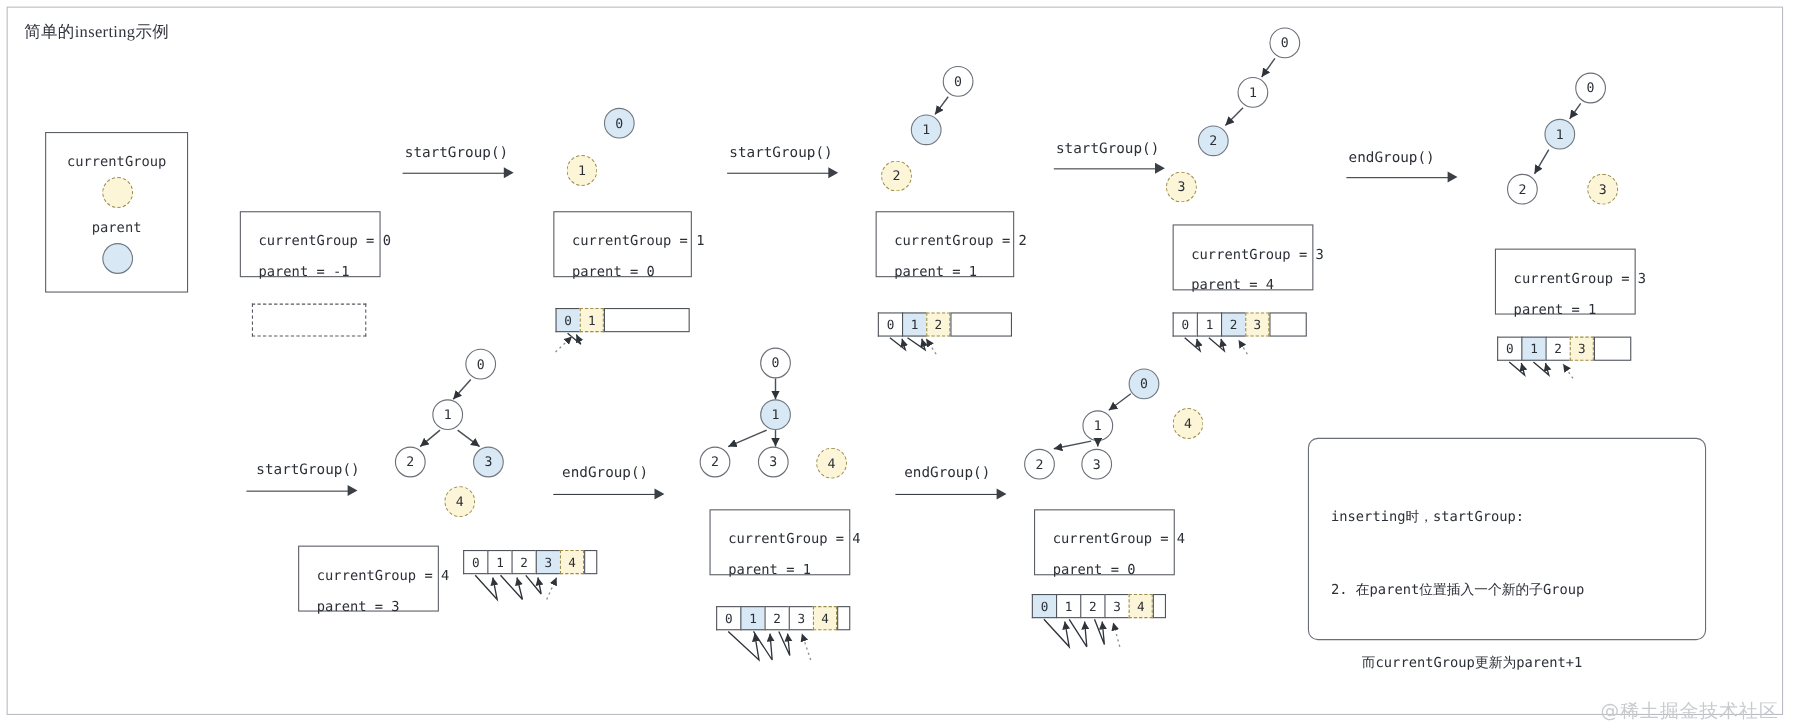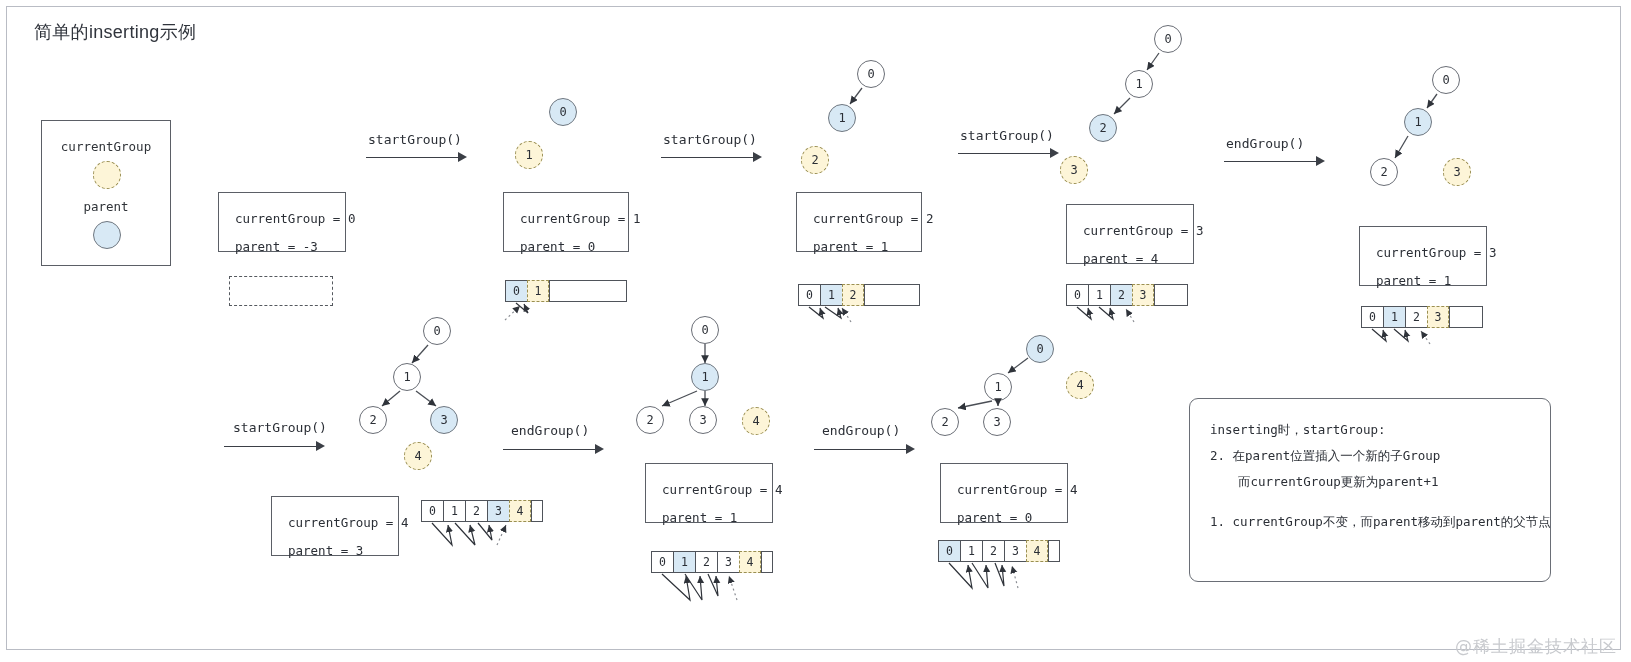--- a/index.html
+++ b/index.html
@@ -1,37 +1,37 @@
 <!DOCTYPE html>
 <html><head>
 <meta charset="utf-8">
 <style>
   html,body{margin:0;padding:0;background:#fff;}
   body{font-family:"DejaVu Sans Mono","Liberation Mono",monospace;}
   #canvas{position:relative;width:1631px;height:662px;background:#ffffff;overflow:hidden;}
   .frame{position:absolute;left:6px;top:6px;width:1615px;height:644px;border:1px solid #b9bcc4;box-sizing:border-box;}
-  .title{position:absolute;left:34px;top:20px;font-family:Liberation Sans, sans-serif;font-size:18px;color:#30343c;letter-spacing:.3px;}
+  .title{position:absolute;left:22px;top:20px;font-family:Liberation Serif, serif;font-size:15px;color:#30343c;letter-spacing:.3px;}
   .legendbox{position:absolute;left:41px;top:120px;width:130px;height:146px;border:1px solid #5b5f66;box-sizing:border-box;}
   .legendbox .lbl{position:absolute;width:100%;text-align:center;font-size:12.5px;color:#2f3338;font-family:"DejaVu Sans Mono","Liberation Mono",monospace;}
   .node{position:absolute;width:28px;height:28px;border-radius:50%;box-sizing:border-box;display:flex;align-items:center;justify-content:center;font-size:12px;color:#2b2f36;font-family:"DejaVu Sans Mono","Liberation Mono",monospace;}
   .node.plain{border:1.3px solid #6a6e76;background:#fff;}
   .node.blue{border:1.3px solid #6f7780;background:#d8e9f5;}
   .node.dashed{border:1.6px dashed #9a8f52;background:#fdf5d8;}
   .stbox{position:absolute;border:1.3px solid #5b5f66;background:#fff;box-sizing:border-box;padding:12px 16px;font-size:12.5px;line-height:28px;color:#2b2f36;white-space:nowrap;font-family:"DejaVu Sans Mono","Liberation Mono",monospace;}
   .arrowlbl{position:absolute;font-size:13px;color:#2b2f36;font-family:"DejaVu Sans Mono","Liberation Mono",monospace;white-space:nowrap;}
   .arrowline{position:absolute;height:1.4px;background:#3b3f46;}
   .arrowhead{position:absolute;width:0;height:0;border-top:5px solid transparent;border-bottom:5px solid transparent;border-left:9px solid #3b3f46;}
   .arr{position:absolute;display:flex;height:22px;}
   .cell{width:22px;height:22px;border:1.2px solid #4f535a;border-right:none;box-sizing:border-box;display:flex;align-items:center;justify-content:center;font-size:11.5px;color:#2b2f36;background:#fff;font-family:"DejaVu Sans Mono","Liberation Mono",monospace;}
   .cell.blue{background:#d8e9f5;}
   .cell.dash{background:#fdf5d8;border:1.3px dashed #9a8f52;border-right:1.3px dashed #9a8f52;}
   .cell.tail{flex:1;background:#fff;border:1.2px solid #4f535a;}
   .emptybox{position:absolute;border:1.6px dashed #55595f;box-sizing:border-box;}
   .notebox{position:absolute;border:1.3px solid #6a6e76;border-radius:9px;background:#fff;box-sizing:border-box;padding:18px 20px;font-size:12.5px;color:#2b2f36;font-family:"DejaVu Sans Mono","Liberation Mono",monospace;}
-  .notebox .ln{line-height:26px;white-space:nowrap;}
+  .notebox .ln{line-height:26px;white-space:nowrap;margin-top:40px;}
   .notebox .ind{padding-left:28px;}
   .notebox .gap{height:14px;}
   .wm{position:absolute;right:14px;bottom:4px;font-family:"DejaVu Sans","Liberation Sans",sans-serif;font-size:17px;color:#c8cace;letter-spacing:1px;}
   svg.ov{position:absolute;left:0;top:0;width:1631px;height:662px;pointer-events:none;overflow:visible;}
 </style>
 </head>
 <body>
 
 <div id="canvas">
   <div class="frame"></div>
@@ -67,21 +67,21 @@
   <div class="arrowlbl" style="left:511px;top:423px">endGroup()</div>
   <div class="arrowline" style="left:503px;top:449px;width:96px"></div>
   <div class="arrowhead" style="left:595px;top:444px"></div>
 
   <div class="arrowlbl" style="left:822px;top:423px">endGroup()</div>
   <div class="arrowline" style="left:814px;top:449px;width:96px"></div>
   <div class="arrowhead" style="left:906px;top:444px"></div>
 
   <div class="stbox" style="left:218px;top:192px;width:128px;height:60px">
     <div>currentGroup = 0</div>
-    <div>parent = -3</div>
+    <div>parent = -1</div>
   </div>
   <div class="emptybox" style="left:229px;top:276px;width:104px;height:30px"></div>
 
   <div class="node blue" style="left:549px;top:98px">0</div>
   <div class="node dashed" style="left:515px;top:141px">1</div>
   <div class="stbox" style="left:503px;top:192px;width:126px;height:60px">
     <div>currentGroup = 1</div>
     <div>parent = 0</div>
   </div>
   <div class="arr" style="left:505px;top:280px;width:122px">

